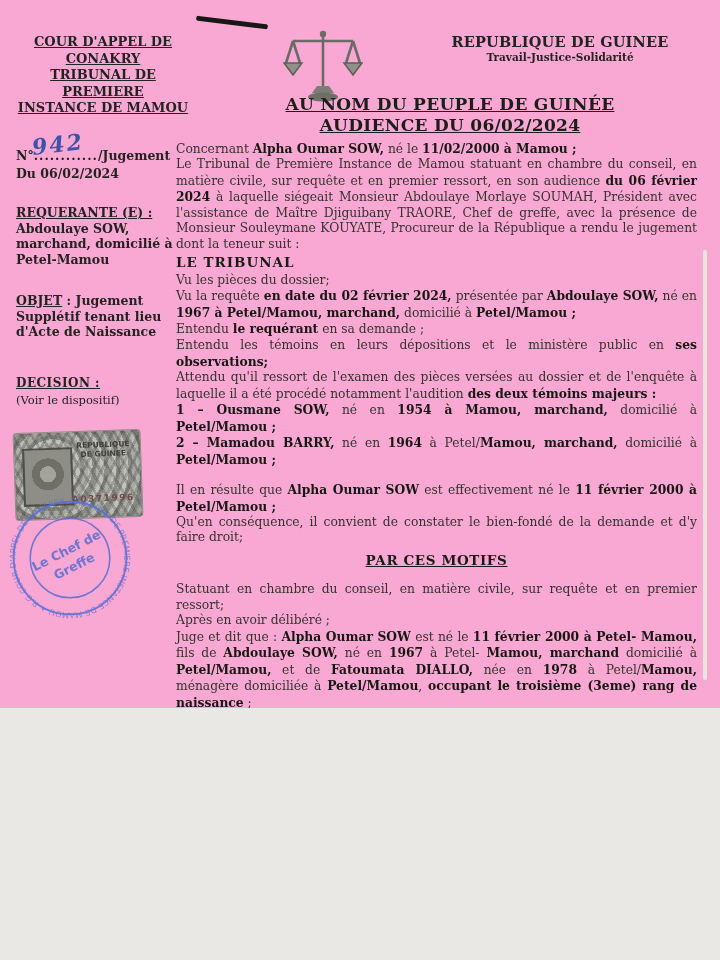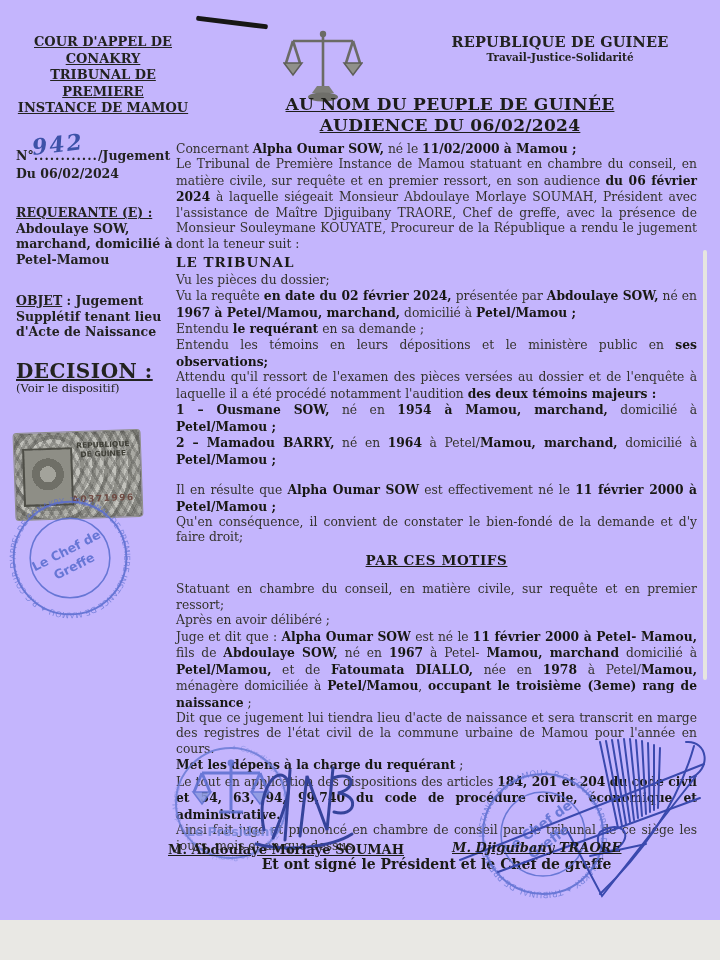--- a/index.html
+++ b/index.html
@@ -1,16 +1,16 @@
 <!DOCTYPE html>
 <html><head>
 <meta charset="utf-8">
 <style>
   html,body{margin:0;padding:0;background:#e9e8e4;}
-  .page{position:relative;width:720px;height:920px;background:#c4b5fd;overflow:hidden;
+  .page{position:relative;width:720px;height:708px;background:#f9a8d4;overflow:hidden;
         font-family:"DejaVu Serif","Liberation Serif",serif;color:#34332c;}
   
   .scan-bottom{position:absolute;left:0;top:949px;width:720px;height:11px;
         background:linear-gradient(#cfcfcb,#7a7a78 55%,#9a9a98);}
   .scan-right{position:absolute;right:13px;top:250px;width:4px;height:430px;background:#e6e5e0;border-radius:2px;}
   .pen-mark{position:absolute;left:196px;top:20px;width:72px;height:5px;background:#171715;
         transform:rotate(7deg);border-radius:2px;}
   
   .court-block{position:absolute;left:14px;top:34px;width:178px;text-align:center;
         font-weight:bold;font-size:13px;line-height:16.5px;color:#232320;}
@@ -26,21 +26,21 @@
   .sidebar{position:absolute;left:16px;top:148px;width:162px;font-size:12.5px;line-height:15.5px;color:#232320;}
   .case-no{font-weight:bold;position:relative;}
   .dots{letter-spacing:1px;}
   .hand-num{position:absolute;left:16px;top:-11px;color:#3d52a8;font-size:22px;font-style:italic;
         font-weight:bold;transform:rotate(-7deg);letter-spacing:2px;}
   .case-date{font-weight:bold;margin-top:2px;}
   .side-label{font-weight:bold;text-decoration:underline;margin-top:24px;}
   .side-value{font-weight:bold;}
   .objet{margin-top:26px;font-weight:bold;width:152px;}
   .objet .u{text-decoration:underline;}
-  .decision-label{margin-top:24px;font-weight:bold;text-decoration:underline;font-size:20px;letter-spacing:.5px;}
+  .decision-label{margin-top:36px;font-weight:bold;text-decoration:underline;font-size:12px;letter-spacing:.5px;}
   .decision-value{font-size:11.5px;margin-top:2px;}
   
   .hologram{position:absolute;left:14px;top:431px;width:126px;height:86px;transform:rotate(-2deg);
         border-radius:4px;border:1px solid #8d8d88;
         background:
           repeating-linear-gradient(60deg,rgba(70,70,66,.28) 0 3px,rgba(0,0,0,0) 3px 8px),
           repeating-linear-gradient(-60deg,rgba(70,70,66,.28) 0 3px,rgba(0,0,0,0) 3px 8px),
           repeating-radial-gradient(circle at 30% 40%,#c2c2bc 0 4px,#8f8f89 4px 8px,#adada7 8px 12px);
         box-shadow:inset 0 0 10px rgba(40,40,38,.45);}
   .holo-emblem{position:absolute;left:8px;top:15px;width:46px;height:54px;border:2px solid #4e4e47;

